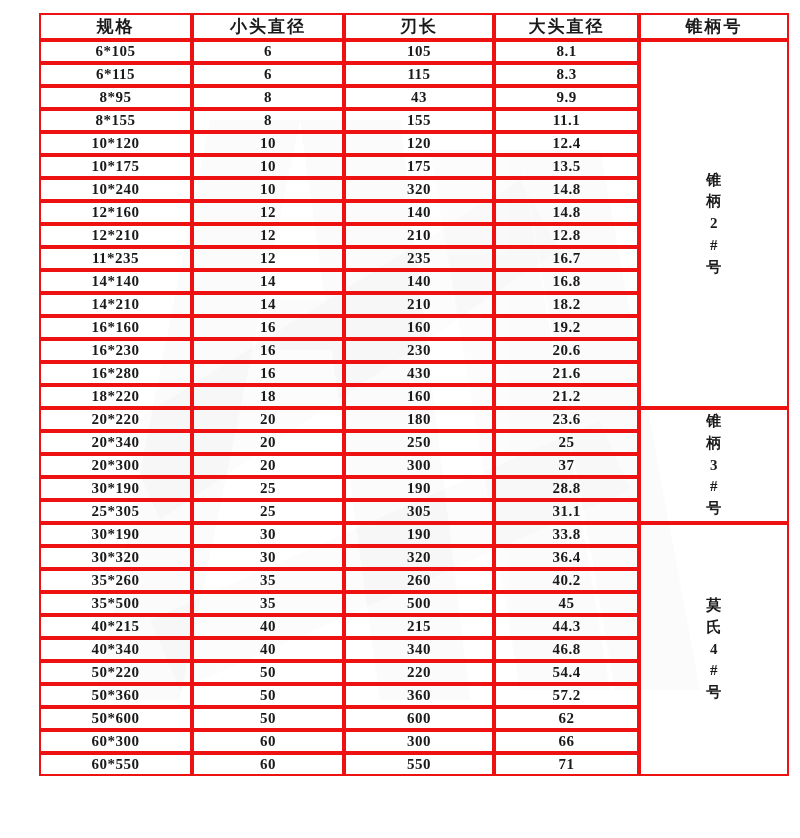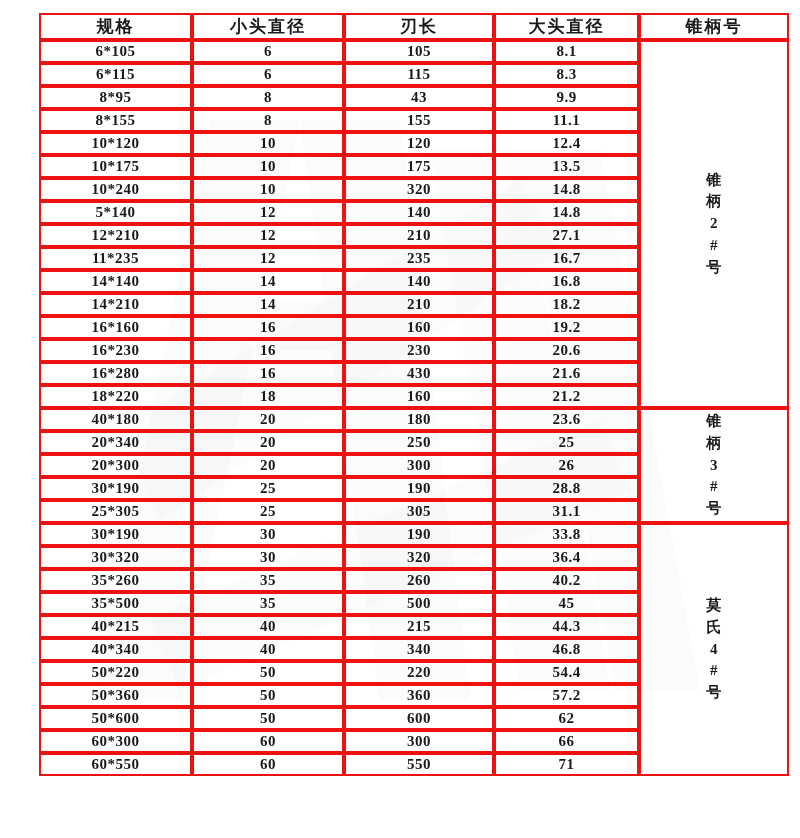--- a/index.html
+++ b/index.html
@@ -169,30 +169,30 @@
           <td class="num">175</td>
           <td class="num">13.5</td>
         </tr>
         <tr>
           <td class="num">10*240</td>
           <td class="num">10</td>
           <td class="num">320</td>
           <td class="num">14.8</td>
         </tr>
         <tr>
-          <td class="num">5*140</td>
+          <td class="num">12*160</td>
           <td class="num">12</td>
           <td class="num">140</td>
           <td class="num">14.8</td>
         </tr>
         <tr>
           <td class="num">12*210</td>
           <td class="num">12</td>
           <td class="num">210</td>
-          <td class="num">27.1</td>
+          <td class="num">12.8</td>
         </tr>
         <tr>
           <td class="num">11*235</td>
           <td class="num">12</td>
           <td class="num">235</td>
           <td class="num">16.7</td>
         </tr>
         <tr>
           <td class="num">14*140</td>
           <td class="num">14</td>
@@ -223,21 +223,21 @@
           <td class="num">430</td>
           <td class="num">21.6</td>
         </tr>
         <tr>
           <td class="num">18*220</td>
           <td class="num">18</td>
           <td class="num">160</td>
           <td class="num">21.2</td>
         </tr>
         <tr>
-          <td class="num">40*180</td>
+          <td class="num">20*220</td>
           <td class="num">20</td>
           <td class="num">180</td>
           <td class="num">23.6</td>
           <td class="shank" rowspan="5">
             <span class="vchar">锥</span>
             <span class="vchar">柄</span>
             <span class="vchar">3</span>
             <span class="vchar">#</span>
             <span class="vchar">号</span>
           </td>
@@ -245,21 +245,21 @@
         <tr>
           <td class="num">20*340</td>
           <td class="num">20</td>
           <td class="num">250</td>
           <td class="num">25</td>
         </tr>
         <tr>
           <td class="num">20*300</td>
           <td class="num">20</td>
           <td class="num">300</td>
-          <td class="num">26</td>
+          <td class="num">37</td>
         </tr>
         <tr>
           <td class="num">30*190</td>
           <td class="num">25</td>
           <td class="num">190</td>
           <td class="num">28.8</td>
         </tr>
         <tr>
           <td class="num">25*305</td>
           <td class="num">25</td>

